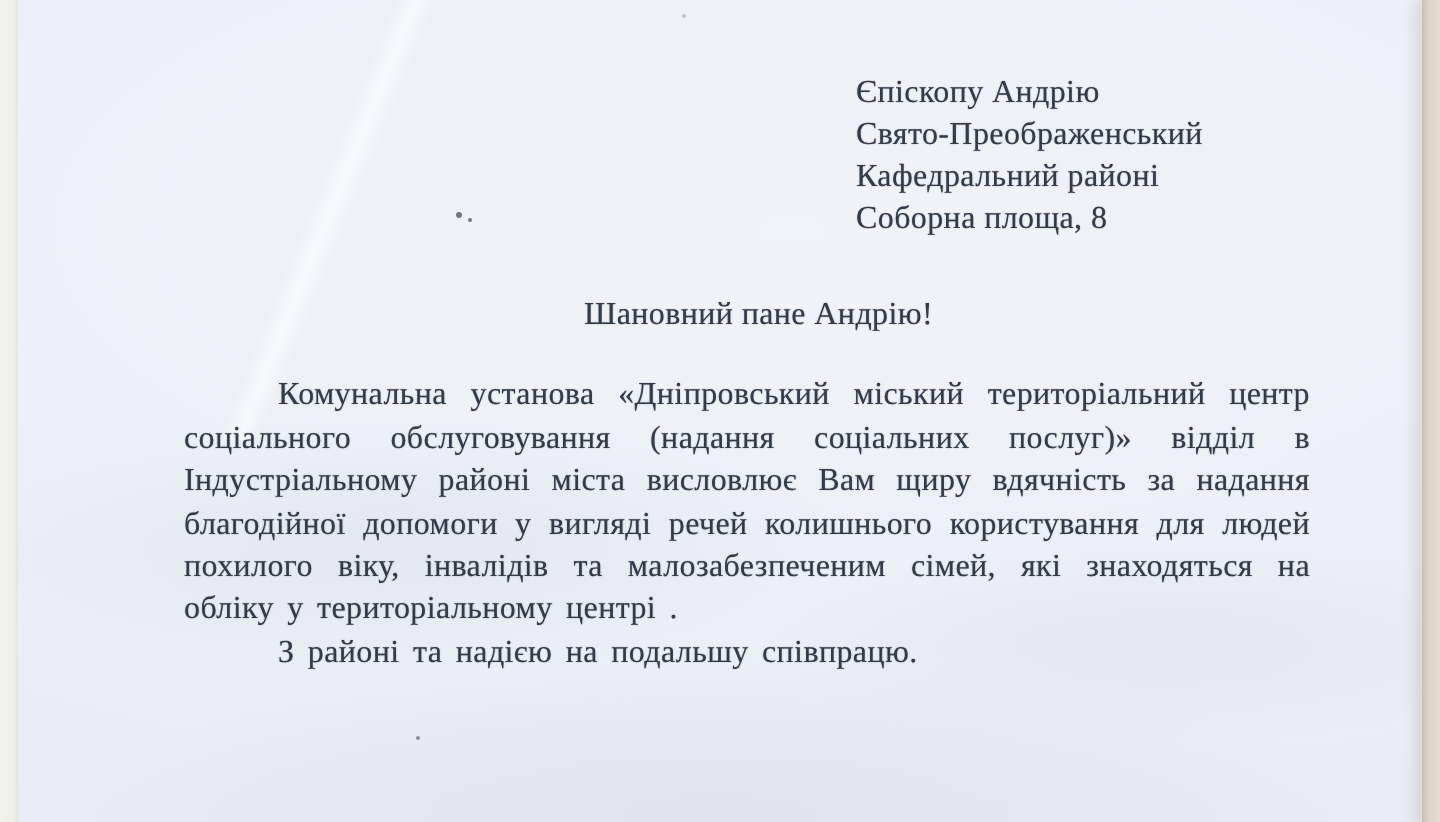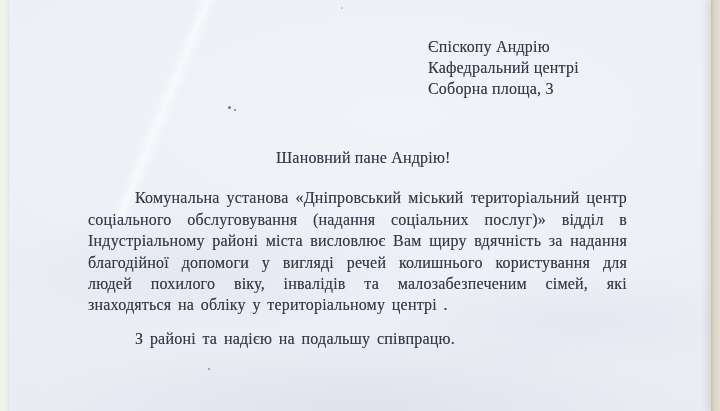--- a/index.html
+++ b/index.html
@@ -48,34 +48,34 @@
     position: absolute;
     left: 428px; top: 36px;
     color: #333a48;
     font-size: 16px;
     line-height: 21px;
     letter-spacing: 0.2px;
     text-shadow: 0 0 0.6px rgba(51,58,72,0.55);
   }
   .content {
     position: absolute;
-    left: 76px; top: 147px;
+    left: 92px; top: 147px;
     width: 563px;
     color: #333a48;
     font-size: 16px;
     line-height: 21.4px;
     letter-spacing: 0.2px;
     text-shadow: 0 0 0.6px rgba(51,58,72,0.55);
   }
   .salutation {
     margin: 0 0 19px 0;
     padding-left: 200px;
   }
   .para {
-    margin: 12px;
+    margin: 0;
     text-align: justify;
     text-indent: 47px;
     word-spacing: 2.5px;
   }
   
   .speck {
     position: absolute;
     background: #4a4f5c;
     border-radius: 50%;
     opacity: 0.75;
@@ -88,22 +88,23 @@
 </head>
 <body>
 
 <div class="scan">
 
   <div class="paper">
     <div class="wrinkles"></div>
 
     <div class="recipient">
       <div>Єпіскопу Андрію</div>
-      <div>Кафедральний центрі</div>
-      <div>Соборна площа, 3</div>
+      <div>Свято-Преображенський</div>
+      <div>Кафедральний районі</div>
+      <div>Соборна площа, 8</div>
     </div>
 
     <div class="content">
       <p class="salutation">Шановний пане Андрію!</p>
       <p class="para">Комунальна установа «Дніпровський міський територіальний центр соціального обслуговування (надання соціальних послуг)» відділ в Індустріальному районі міста висловлює Вам щиру вдячність за надання благодійної допомоги у вигляді речей колишнього користування для людей похилого віку, інвалідів та малозабезпеченим сімей, які знаходяться на обліку у територіальному центрі .</p>
       <p class="para">З районі та надією на подальшу співпрацю.</p>
     </div>
 
     <div class="speck s1"></div>
     <div class="speck s2"></div>

